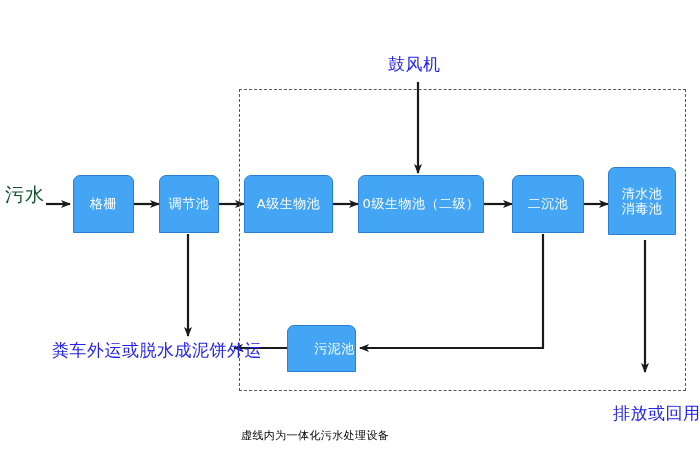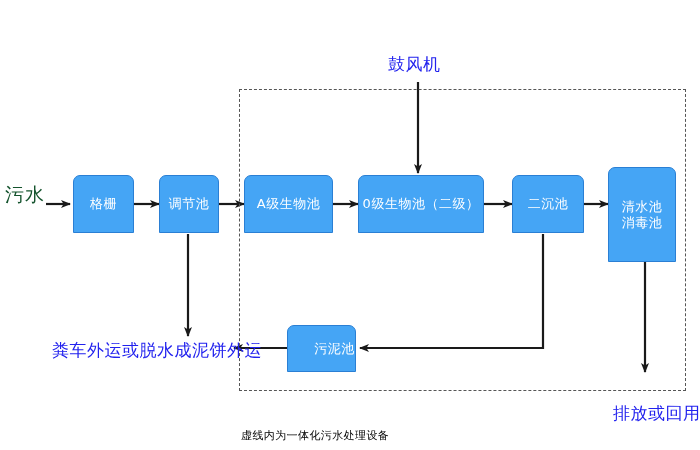--- a/index.html
+++ b/index.html
@@ -101,21 +101,21 @@
   </div>
 
   <div class="node" style="left:358px;top:175px;width:126px;height:58px;">
     <span>0级生物池（二级）</span>
   </div>
 
   <div class="node" style="left:512px;top:175px;width:72px;height:58px;">
     <span>二沉池</span>
   </div>
 
-  <div class="node two-line" style="left:608px;top:167px;width:68px;height:95px;align-items:center;">
+  <div class="node two-line" style="left:608px;top:167px;width:68px;height:68px;align-items:center;">
     <span>清水池</span>
     <span>消毒池</span>
   </div>
 
   <div class="node" style="left:287px;top:325px;width:69px;height:47px;padding-left:26px;">
     <span>污泥池</span>
   </div>
 
   <div class="label black" style="left:5px;top:182px;">污水</div>
 

